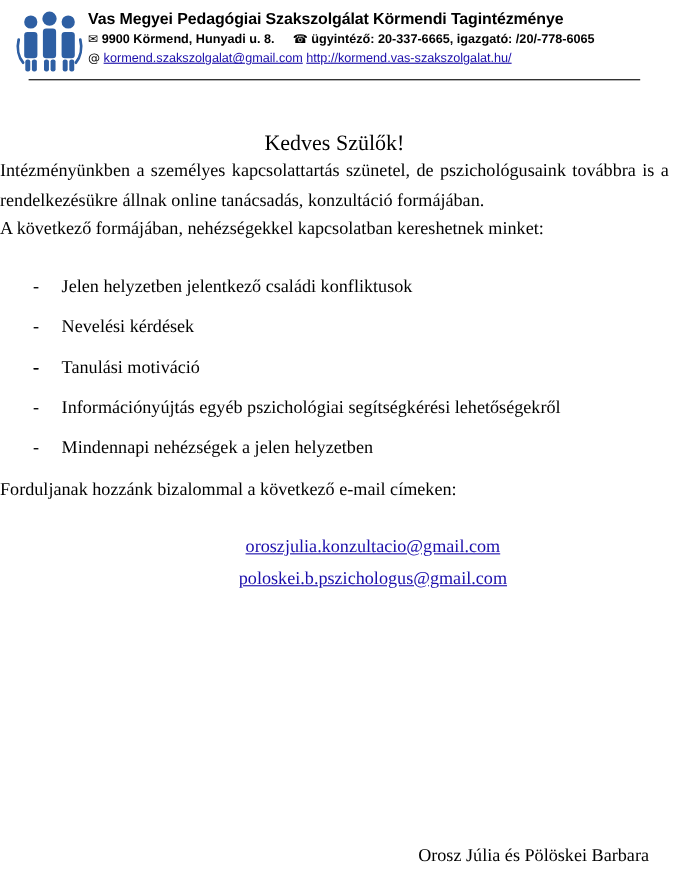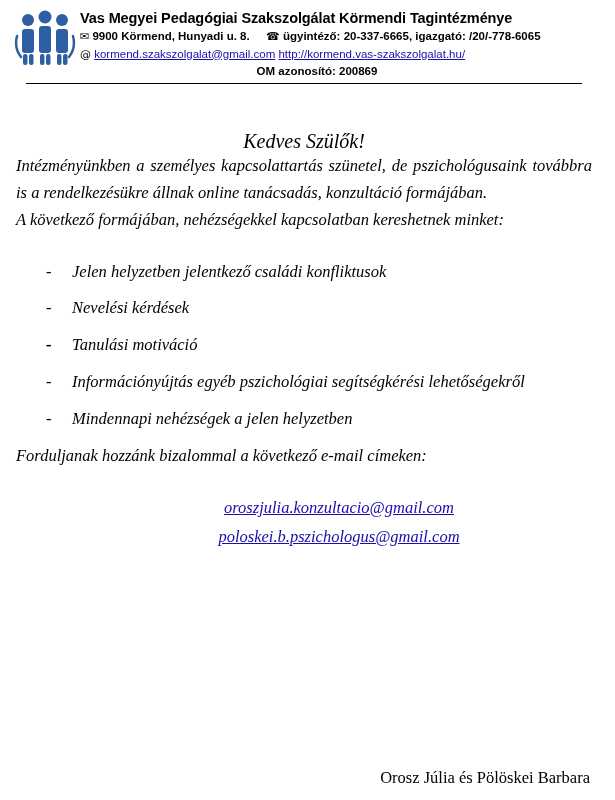--- a/index.html
+++ b/index.html
@@ -92,22 +92,21 @@
     padding-right: 40px;
   }
   .rule {
     border: none;
     border-top: 1.6px solid #000;
     margin: 6px 12px 0 12px;
   }
 
   
   .content {
-    padding: 0 16px;
-    font-style: italic;
+    padding: 0 0;
   }
   .salutation {
     text-align: center;
     font-size: 20px;
     margin-top: 42px;
     margin-bottom: 0;
   }
   p.para {
     font-size: 16.5px;
     line-height: 1.62;
@@ -201,21 +200,20 @@
           <span>igazgató: /20/-778-6065</span>
         </div>
 
         <div class="lh-line-links">
           <span class="lh-icon">@</span>
           <a class="lh-link" href="#">kormend.szakszolgalat@gmail.com</a>
           <span class="sep"></span>
           <a class="lh-link" href="#">http://kormend.vas-szakszolgalat.hu/</a>
         </div>
 
-        <div class="om-line">OM azonosító: 200869</div>
       </div>
     </div>
 
     <hr class="rule">
   </div>
 
   <div class="content">
 
     <div class="salutation">Kedves Szülők!</div>
 

